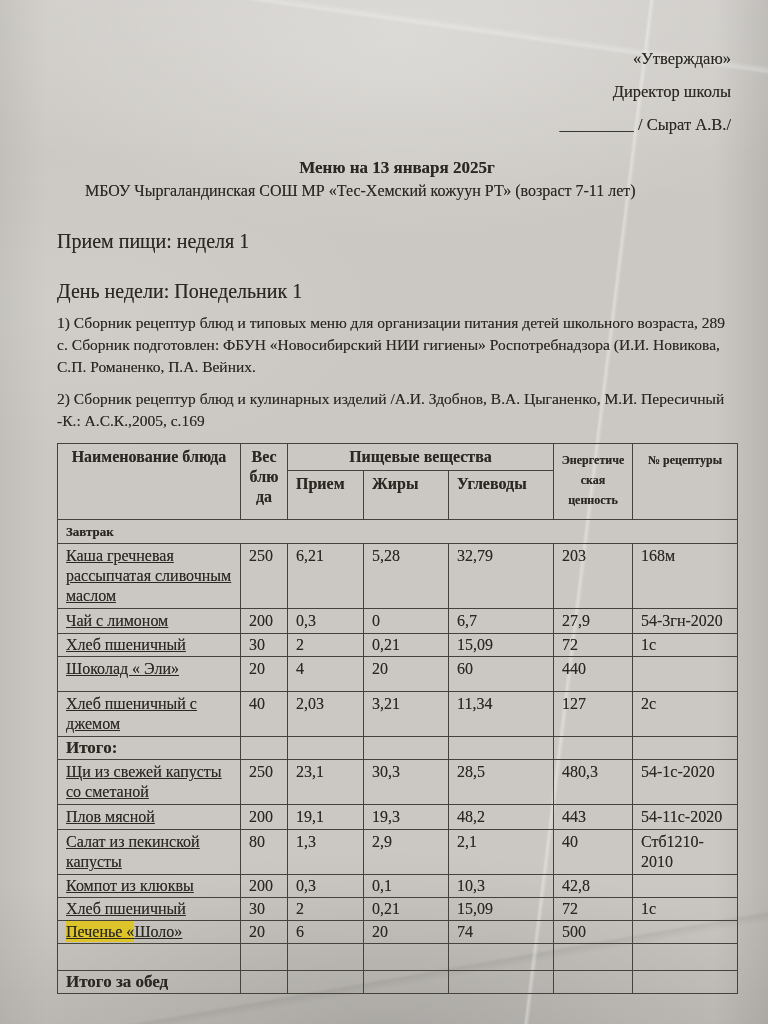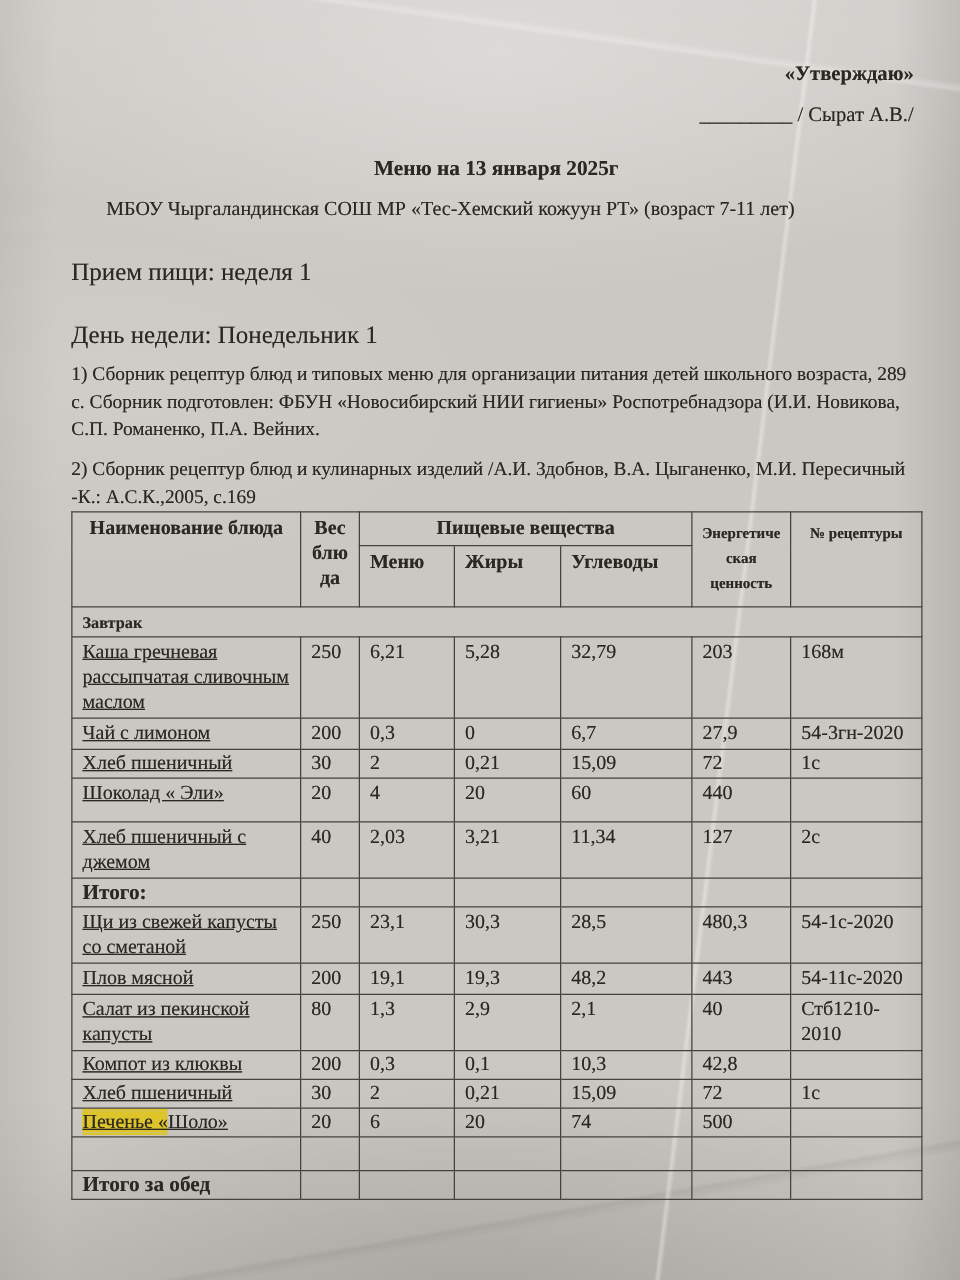--- a/index.html
+++ b/index.html
@@ -26,28 +26,29 @@
     content:""; position:absolute; inset:0; pointer-events:none;
     background:
       linear-gradient(97deg, transparent 72.6%, rgba(255,255,255,0.35) 72.9%, transparent 73.3%),
       linear-gradient(170deg, transparent 90.2%, rgba(0,0,0,0.06) 90.5%, transparent 91.2%),
       linear-gradient(8deg, transparent 93.4%, rgba(255,255,255,0.25) 93.7%, transparent 94.2%);
   }
   .content { position:absolute; left:57px; top:0; width:680px; }
 
   .approval { margin-top:48px; text-align:right; padding-right:6px; }
   .approval .line { margin-bottom:12px; font-size:16.5px; line-height:21px; }
-  .approval .b { font-weight:bold; }
+  .approval .b { font-weight:normal; }
 
   .doc-title { margin-top:22px; text-align:center; font-weight:bold; font-size:17px; line-height:22px; }
-  .school-line { margin-top:11px; padding-left:28px; font-size:16px; line-height:22px; }
+  .school-line { margin-top:1px; padding-left:28px; font-size:16px; line-height:22px; }
   .meta-line { margin-top:29px; font-size:20px; line-height:21px; }
   .source { margin-top:10px; font-size:15.5px; line-height:22px; }
 
   table.menu {
+    margin-top:11px;
     width:680px;
     border-collapse:collapse;
     table-layout:fixed;
     font-size:16px;
   }
   table.menu th, table.menu td {
     border:1.5px solid #45423c;
     vertical-align:top;
     padding:2px 8px;
     line-height:20px;
@@ -75,20 +76,21 @@
   .content, table.menu { text-shadow:0 0 0.5px rgba(43,40,34,0.55); }
 </style>
 </head>
 <body>
 
 <div class="page">
   <div class="content">
 
     <div class="approval">
       <div class="line b">«Утверждаю»</div>
+      <div class="line">Директор школы</div>
       <div class="line">_________  / Сырат А.В./</div>
     </div>
 
     <div class="doc-title">Меню на 13 января 2025г</div>
     <div class="school-line">МБОУ Чыргаландинская СОШ МР «Тес-Хемский кожуун РТ»  (возраст 7-11 лет)</div>
     <div class="meta-line">Прием пищи: неделя 1</div>
     <div class="meta-line">День недели: Понедельник 1</div>
     <div class="source">1) Сборник рецептур блюд и типовых меню для организации питания детей школьного возраста, 289 с. Сборник подготовлен: ФБУН «Новосибирский НИИ гигиены» Роспотребнадзора (И.И. Новикова, С.П. Романенко, П.А. Вейних.</div>
     <div class="source">2) Сборник рецептур блюд и кулинарных изделий /А.И. Здобнов, В.А. Цыганенко, М.И. Пересичный -К.: А.С.К.,2005, с.169</div>
 
@@ -112,21 +114,21 @@
           </th>
           <th colspan="3">Пищевые вещества</th>
           <th rowspan="2" class="h-small">
             <span>Энергетиче</span>
             <span>ская</span>
             <span>ценность</span>
           </th>
           <th rowspan="2" class="h-small">№ рецептуры</th>
         </tr>
         <tr class="tier2">
-          <th>Меню</th>
+          <th>Прием</th>
           <th>Жиры</th>
           <th class="th-carb">Углеводы</th>
         </tr>
       </thead>
       <tbody>
         <tr class="r-section">
           <td colspan="7">Завтрак</td>
         </tr>
 
         <tr>

